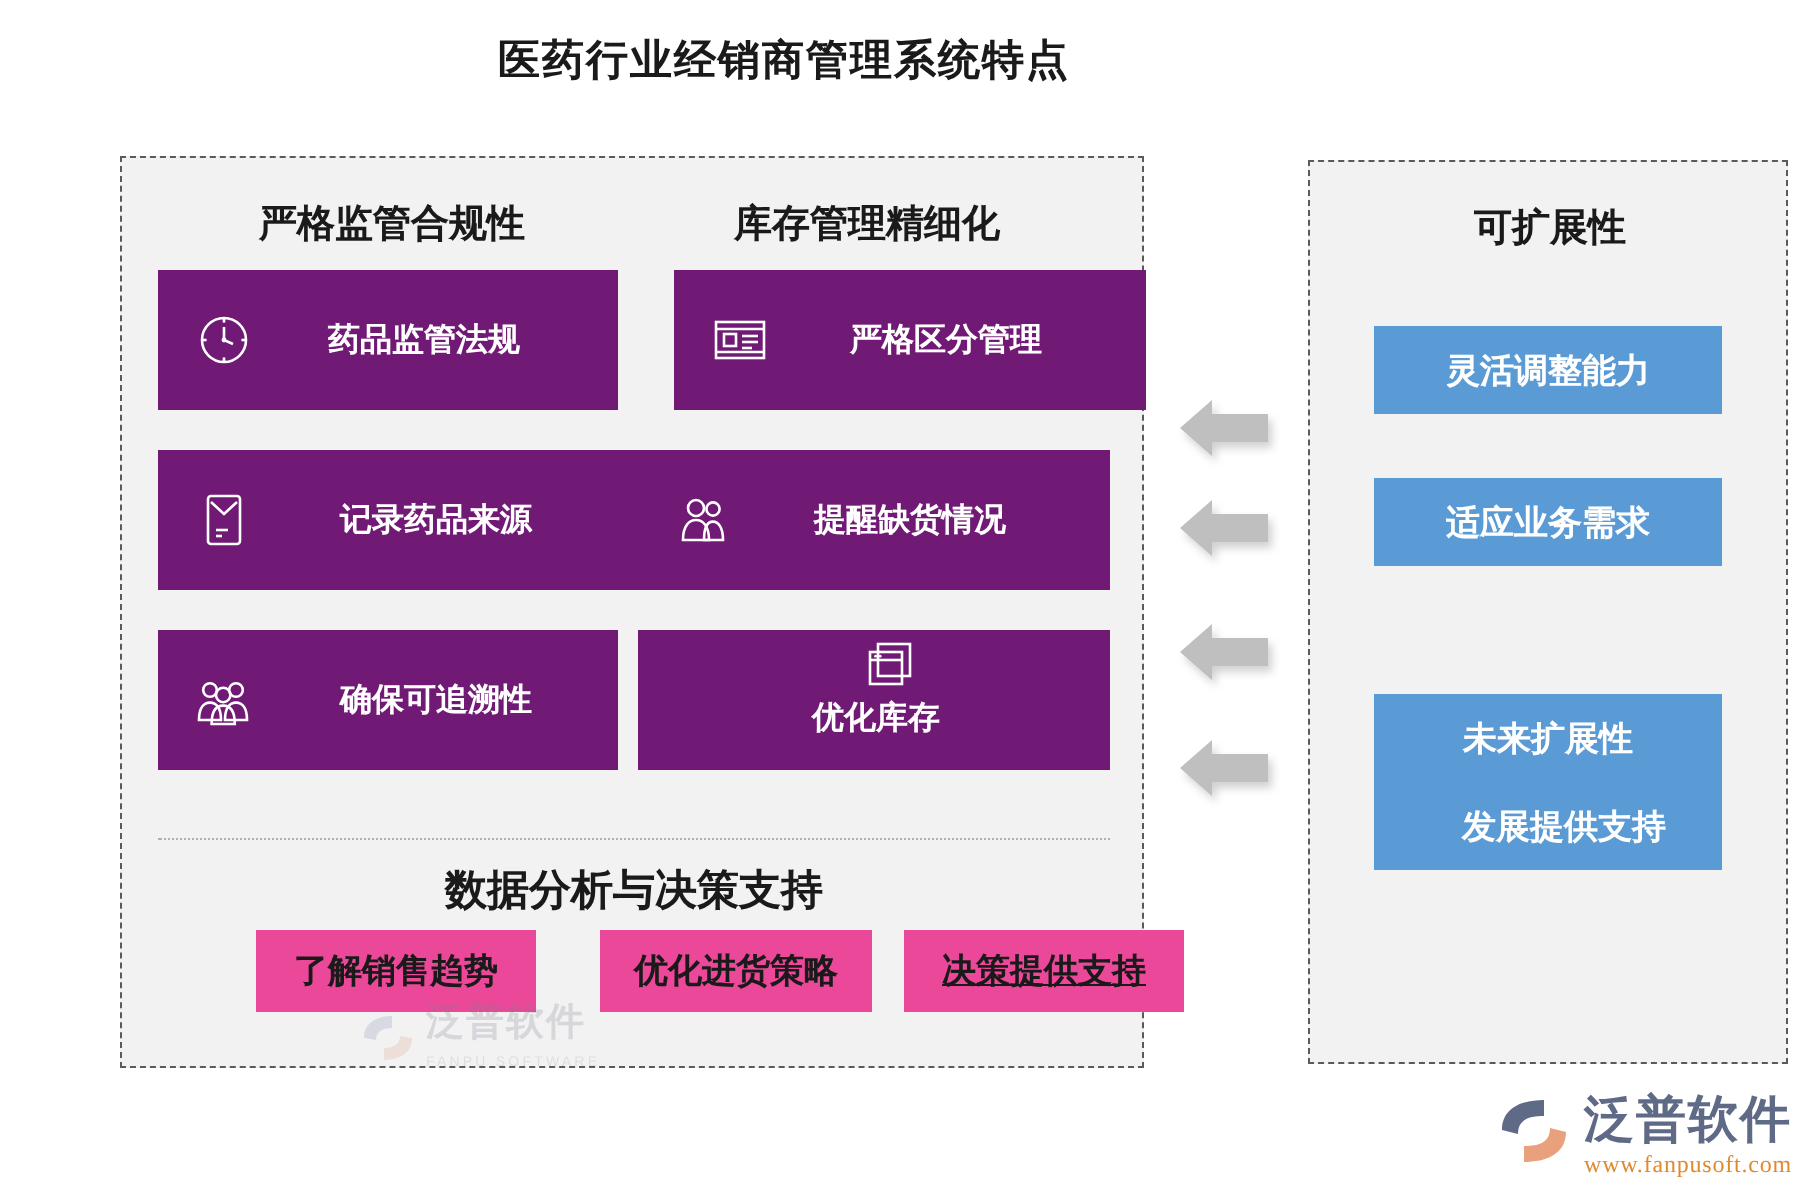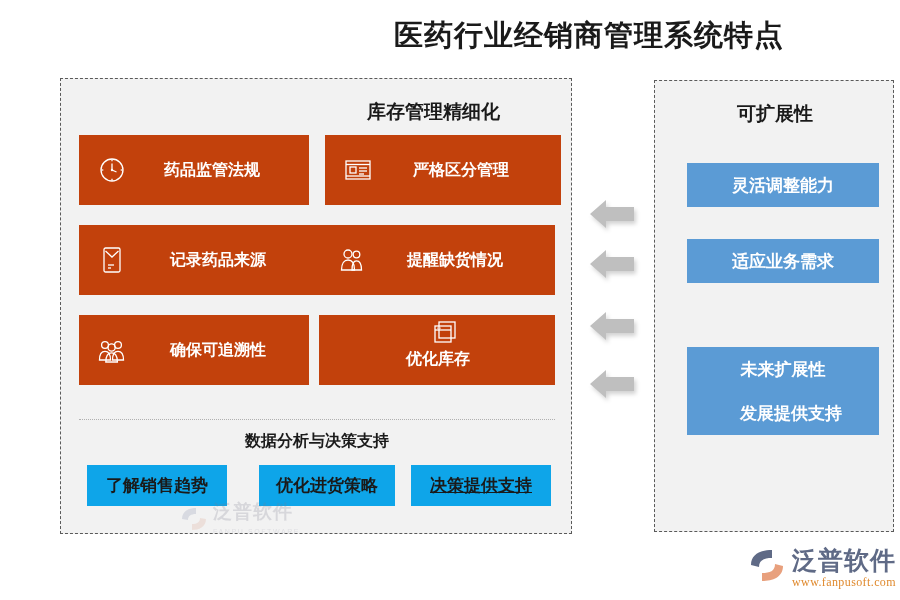--- a/index.html
+++ b/index.html
@@ -12,22 +12,22 @@
     overflow: hidden;
     position: relative;
   }
 
   
   .page-title {
     position: absolute;
     top: 16px;
     left: 0;
     width: 784px;
-    text-align: right;
-    font-size: 29px;
+    text-align: center;
+    font-size: 21px;
     font-weight: bold;
     color: #1a1a1a;
     letter-spacing: 1px;
     font-family: "Liberation Serif", "DejaVu Serif", serif;
   }
 
   
   .panel {
     position: absolute;
     background: #f2f2f2;
@@ -58,21 +58,21 @@
     white-space: nowrap;
   }
 
   #left-col-head-0 { left: 20px;  top: 20px; width: 230px; }
   #left-col-head-1 { left: 250px; top: 20px; width: 245px; }
   #right-panel-head { left: 0; top: 20px; width: 240px; }
 
   
   .feature-card {
     position: absolute;
-    background: #c2410c;
+    background: #701a75;
     display: flex;
     align-items: center;
     padding-left: 16px;
   }
 
   .feature-card .card-icon {
     width: 34px;
     height: 34px;
     flex: 0 0 34px;
     display: flex;
@@ -100,45 +100,46 @@
     width: 476px;
     border-top: 1.5px dotted #b0b0b0;
   }
 
   #bottom-section-title {
     position: absolute;
     left: 0;
     top: 352px;
     width: 512px;
     text-align: center;
-    font-size: 16px;
+    font-size: 21px;
     font-weight: bold;
     color: #1a1a1a;
     font-family: "Liberation Serif", "DejaVu Serif", serif;
   }
 
   
   .chip-orange {
     position: absolute;
-    background: #0ea5e9;
+    background: #ec4899;
     color: #1a1a1a;
     font-size: 17px;
     font-weight: bold;
     font-family: "Liberation Serif", "DejaVu Serif", serif;
     display: flex;
     align-items: center;
     justify-content: center;
     white-space: nowrap;
+    margin-left: 41px;
   }
 
   
   .chip-blue {
     position: absolute;
     left: 32px;
-    width: 192px;
+    width: 174px;
     height: 44px;
     background: #5b9bd5;
     color: #ffffff;
     font-size: 17px;
     font-weight: bold;
     font-family: "Liberation Serif", "DejaVu Serif", serif;
     display: flex;
     align-items: center;
     justify-content: center;
     white-space: nowrap;
@@ -208,40 +209,41 @@
     margin-top: 1px;
   }
 </style>
 </head>
 <body>
 
 <div class="page-title">医药行业经销商管理系统特点</div>
 
 <div class="panel" id="left-panel">
 
+  <div class="panel-heading" id="left-col-head-0">严格监管合规性</div>
 
   <div class="panel-heading" id="left-col-head-1">库存管理精细化</div>
 
   <div class="feature-card" style="left:18px; top:56px; width:230px; height:70px;">
     <span class="card-icon">
       <svg width="30" height="30" viewBox="0 0 30 30" fill="none" stroke="#ffffff" stroke-width="1.3">
         <circle cx="15" cy="15" r="11"></circle>
         <circle cx="15" cy="15" r="1.2" fill="#ffffff" stroke="none"></circle>
         <line x1="15" y1="15" x2="15" y2="8.5"></line>
         <line x1="15" y1="15" x2="19.5" y2="17"></line>
         <line x1="15" y1="4.3" x2="15" y2="6.3"></line>
         <line x1="15" y1="23.7" x2="15" y2="25.7"></line>
         <line x1="4.3" y1="15" x2="6.3" y2="15"></line>
         <line x1="23.7" y1="15" x2="25.7" y2="15"></line>
       </svg>
     </span>
     <span class="card-label">药品监管法规</span>
   </div>
 
-  <div class="feature-card" style="left:264px; top:56px; width:236px; height:70px;">
+  <div class="feature-card" style="left:276px; top:56px; width:236px; height:70px;">
     <span class="card-icon">
       <svg width="30" height="26" viewBox="0 0 30 26" fill="none" stroke="#ffffff" stroke-width="1.3">
         <rect x="3" y="4" width="24" height="18"></rect>
         <line x1="3" y1="7.5" x2="27" y2="7.5"></line>
         <line x1="3" y1="19" x2="27" y2="19"></line>
         <rect x="7" y="10" width="6" height="6"></rect>
         <line x1="16" y1="11" x2="24" y2="11"></line>
         <line x1="16" y1="14" x2="24" y2="14"></line>
         <line x1="16" y1="17" x2="21" y2="17"></line>
       </svg>

